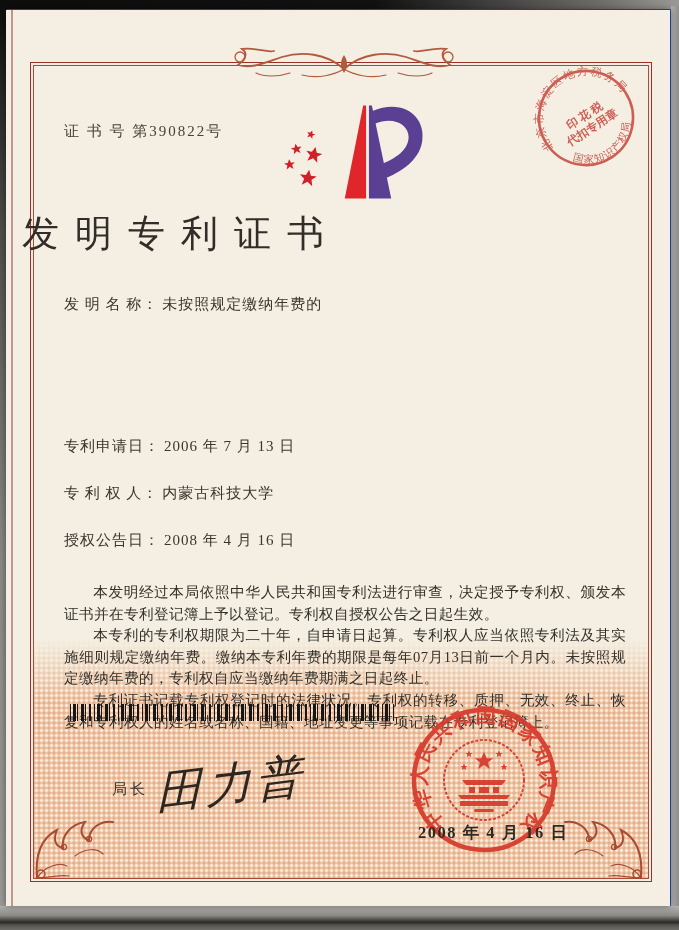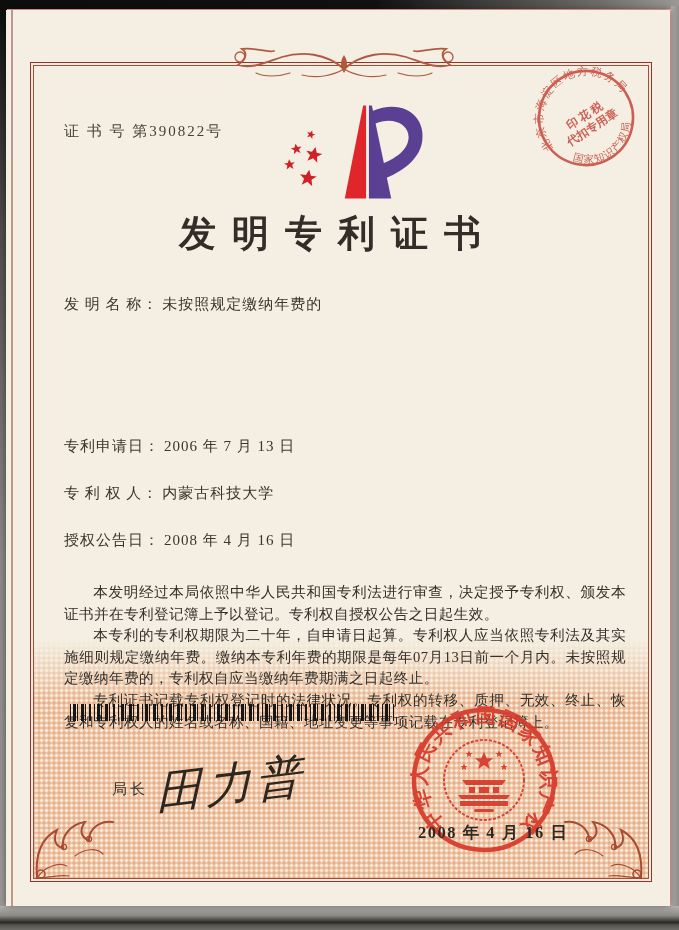--- a/index.html
+++ b/index.html
@@ -1,17 +1,17 @@
 <!DOCTYPE html>
 <html><head>
 <meta charset="utf-8">
 <style>
   html,body{margin:0;padding:0;}
   body{background:#b7b6b2;font-family:"Liberation Serif","DejaVu Serif",serif;}
-  .stage{position:relative;width:679px;height:930px;margin:0 auto;background:#fca5a5;overflow:hidden;}
+  .stage{position:relative;width:679px;height:930px;margin:0 auto;background:#1d4ed8;overflow:hidden;}
   .scan-top{position:absolute;top:0;left:0;right:0;height:9px;background:linear-gradient(90deg,#0d0d0c,#111 55%,#6c6b67 88%,#9a9995);}
   .scan-left{position:absolute;top:0;left:0;bottom:0;width:7px;background:linear-gradient(#0c0c0b,#4f4e4a 25%,#8b8a86 60%,#9d9c98);}
   .scan-right{position:absolute;top:6px;right:0;bottom:0;width:8px;background:linear-gradient(90deg,#b3b2ae,#8e8d89);}
   .scan-bottom{position:absolute;left:0;right:0;bottom:0;height:24px;background:linear-gradient(#b5b4b0,#8a8984 40%,#2a2926 68%,#55544f 80%,#6e6d68);}
   .paper{position:absolute;left:6px;top:10px;width:664px;height:896px;background:#f4efe2;box-shadow:0 0 7px rgba(0,0,0,.45);}
   .spine{position:absolute;left:5px;top:0;bottom:0;width:2px;background:rgba(122,45,34,.45);}
 
   
   .frame{position:absolute;left:24px;top:52px;width:622px;height:820px;border:1px solid #9a3128;box-sizing:border-box;}
   .frame-inner{position:absolute;inset:2px;border:1px solid #ad4a33;}
@@ -26,22 +26,22 @@
   .pink-zone::before{content:"";position:absolute;left:0;right:0;top:0;height:64px;
     background:linear-gradient(#f4efe2,rgba(244,239,226,0));}
 
   .ornament{position:absolute;pointer-events:none;}
   .orn-top-center{left:188px;top:33px;width:300px;height:44px;}
   .orn-bl{left:25px;top:786px;width:88px;height:88px;}
   .orn-br{left:553px;top:786px;width:88px;height:88px;transform:scaleX(-1);}
 
   .cert-number{position:absolute;left:58px;top:112px;font-size:15px;letter-spacing:2px;color:#46403a;}
   .logo{position:absolute;left:272px;top:86px;width:150px;height:108px;}
-  .doc-title{position:absolute;left:0;right:0;top:199px;text-align:center;font-size:37px;font-weight:bold;
-    letter-spacing:16px;color:#322d28;}
+  .doc-title{position:absolute;left:0;right:0;top:199px;font-size:37px;font-weight:normal;
+    letter-spacing:16px;padding-left:16px;color:#322d28;}
 
   .field-row{position:absolute;left:58px;display:flex;font-size:15px;color:#3a352d;white-space:nowrap;}
   .field-row .flabel{flex-shrink:0;letter-spacing:1px;}
   .field-row .fvalue{margin-left:4px;letter-spacing:1px;}
   .row-0{top:285px;text-align:center;} .row-1{top:332px;} .row-2{top:380px;} .row-3{top:427px;align-items:center;} .row-4{top:474px;} .row-5{top:521px;}
 
   .body-text{position:absolute;left:58px;top:572px;width:562px;font-size:14.6px;line-height:21.6px;
     color:#33302a;letter-spacing:.4px;text-align:justify;}
   .body-text p{margin:0;text-indent:2em;}
 

